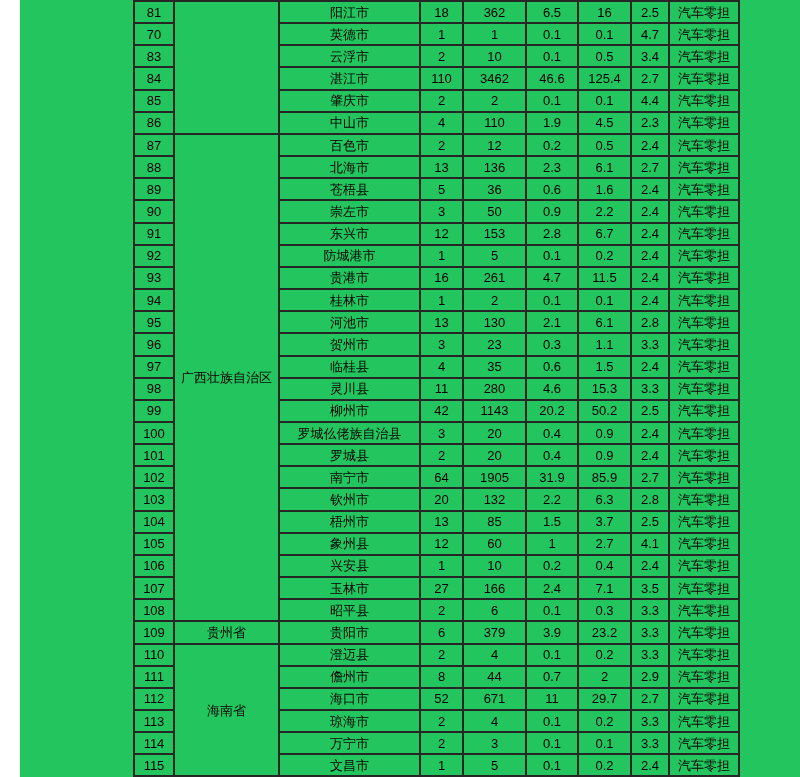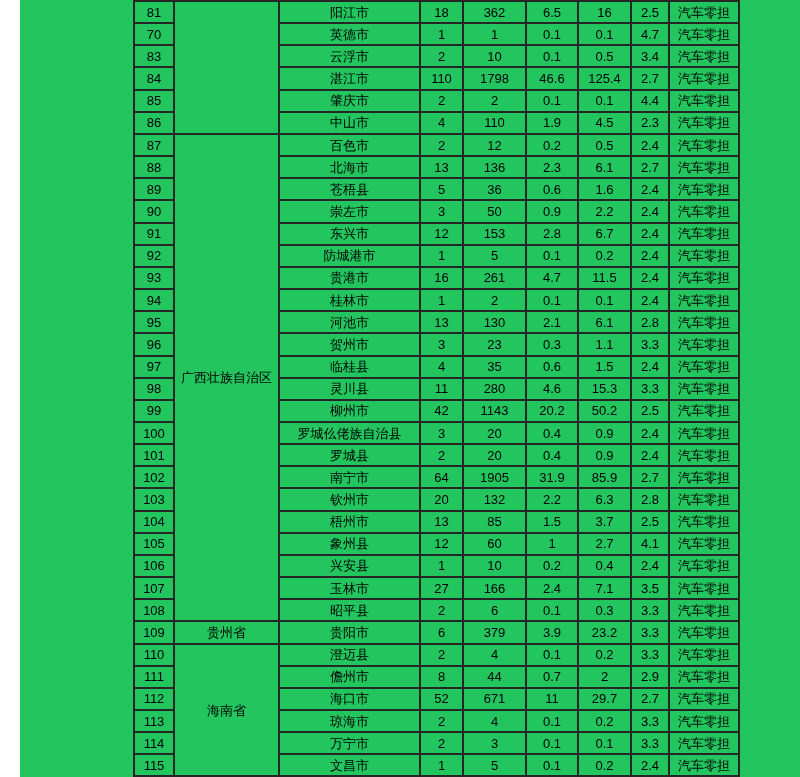--- a/index.html
+++ b/index.html
@@ -87,21 +87,21 @@
             <td>10</td>
             <td>0.1</td>
             <td>0.5</td>
             <td>3.4</td>
             <td>汽车零担</td>
           </tr>
           <tr>
             <td>84</td>
             <td>湛江市</td>
             <td>110</td>
-            <td>1798</td>
+            <td>3462</td>
             <td>46.6</td>
             <td>125.4</td>
             <td>2.7</td>
             <td>汽车零担</td>
           </tr>
           <tr>
             <td>85</td>
             <td>肇庆市</td>
             <td>2</td>
             <td>2</td>

